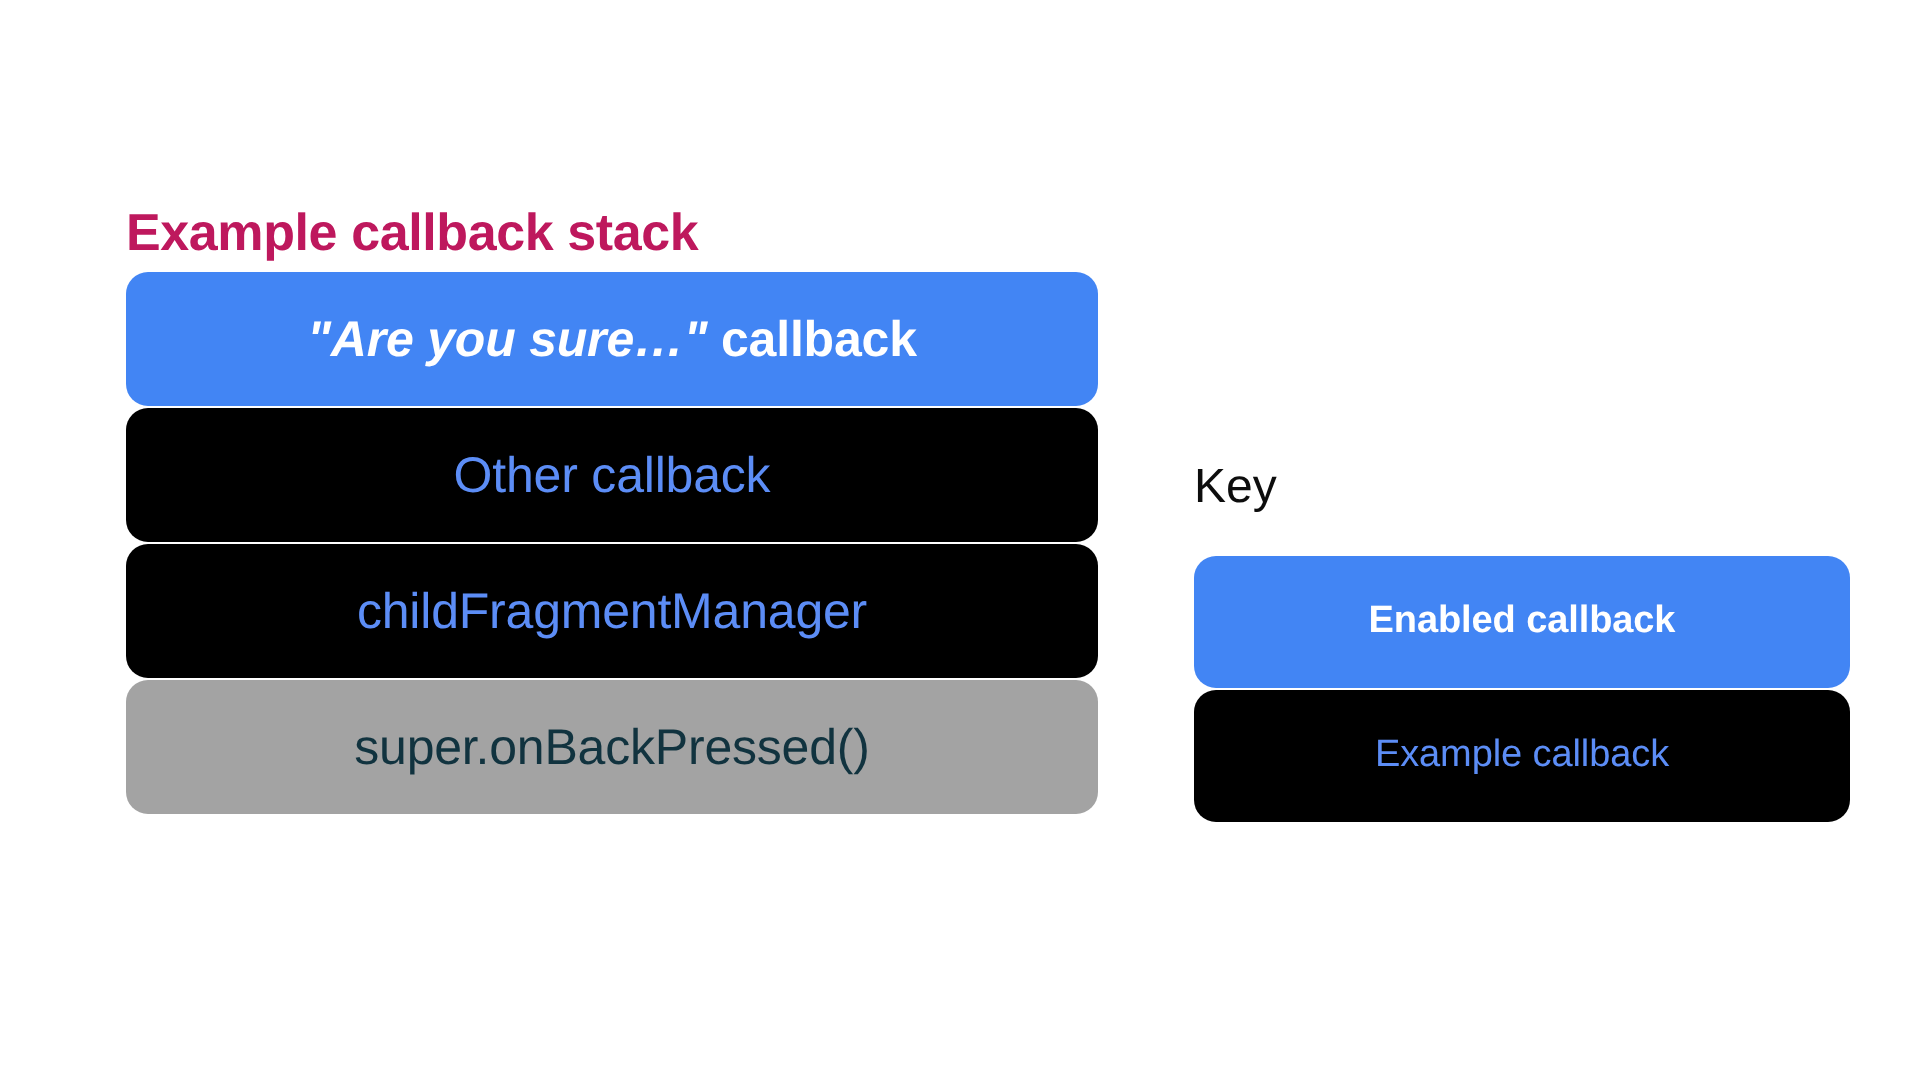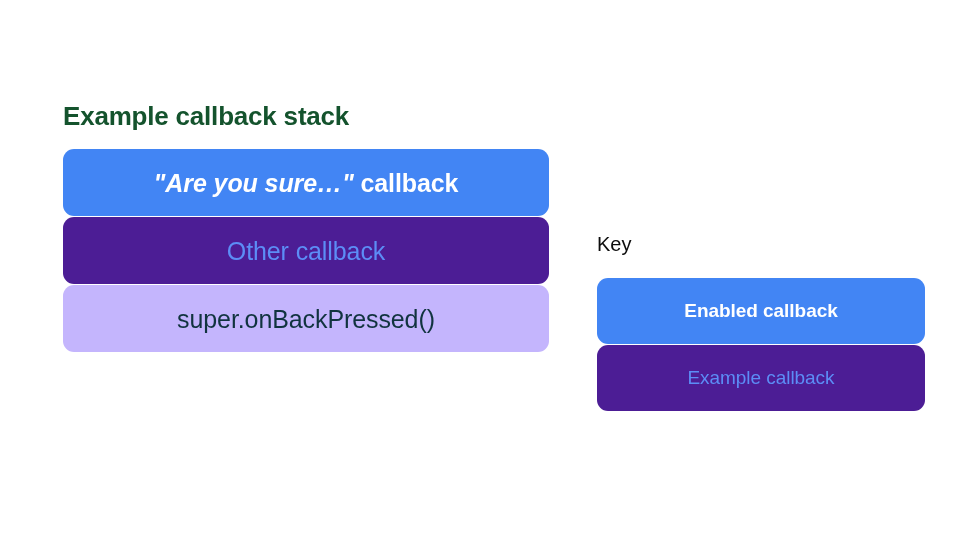--- a/index.html
+++ b/index.html
@@ -28,23 +28,23 @@
     position: absolute;
     left: 63px;
     top: 100px;
     width: 486px;
   }
 
   .section-title {
     font-size: 26px;
     font-weight: 700;
     letter-spacing: -0.2px;
-    color: #14532d;
+    color: #be185d;
     line-height: 32px;
-    margin: 0 0 17px 0;
+    margin: 0 0 4px 0;
     white-space: nowrap;
   }
 
   .stack-list {
     display: flex;
     flex-direction: column;
     gap: 1px;
   }
 
   .stack-item {
@@ -63,21 +63,21 @@
 
   
   .key-column {
     position: absolute;
     left: 597px;
     top: 232px;
     width: 328px;
   }
 
   .key-title {
-    font-size: 20px;
+    font-size: 24px;
     font-weight: 400;
     color: #0d0d0d;
     line-height: 24px;
     margin: 0 0 22px 0;
     white-space: nowrap;
   }
 
   .key-list {
     display: flex;
     flex-direction: column;
@@ -98,26 +98,26 @@
     letter-spacing: -0.05px;
   }
 
   
   .state-enabled {
     background: #4285f4;
     color: #ffffff;
     font-weight: 700;
   }
   .state-disabled {
-    background: #4c1d95;
+    background: #000000;
     color: #5c8df6;
     font-weight: 400;
   }
   .state-system {
-    background: #c4b5fd;
+    background: #a3a3a3;
     color: #11333f;
     font-weight: 400;
   }
 
   .quote-em {
     font-style: italic;
     font-weight: 700;
   }
 </style>
 </head>
@@ -132,20 +132,23 @@
     <div class="stack-list">
 
       <div class="stack-item state-enabled">
         <span><span class="quote-em">"Are you sure…"</span><span> callback</span></span>
       </div>
 
       <div class="stack-item state-disabled">
         <span>Other callback</span>
       </div>
 
+      <div class="stack-item state-disabled">
+        <span>childFragmentManager</span>
+      </div>
 
 
       <div class="stack-item state-system">
         <span>super.onBackPressed()</span>
       </div>
 
     </div>
   </div>
 
   <div class="key-column">

